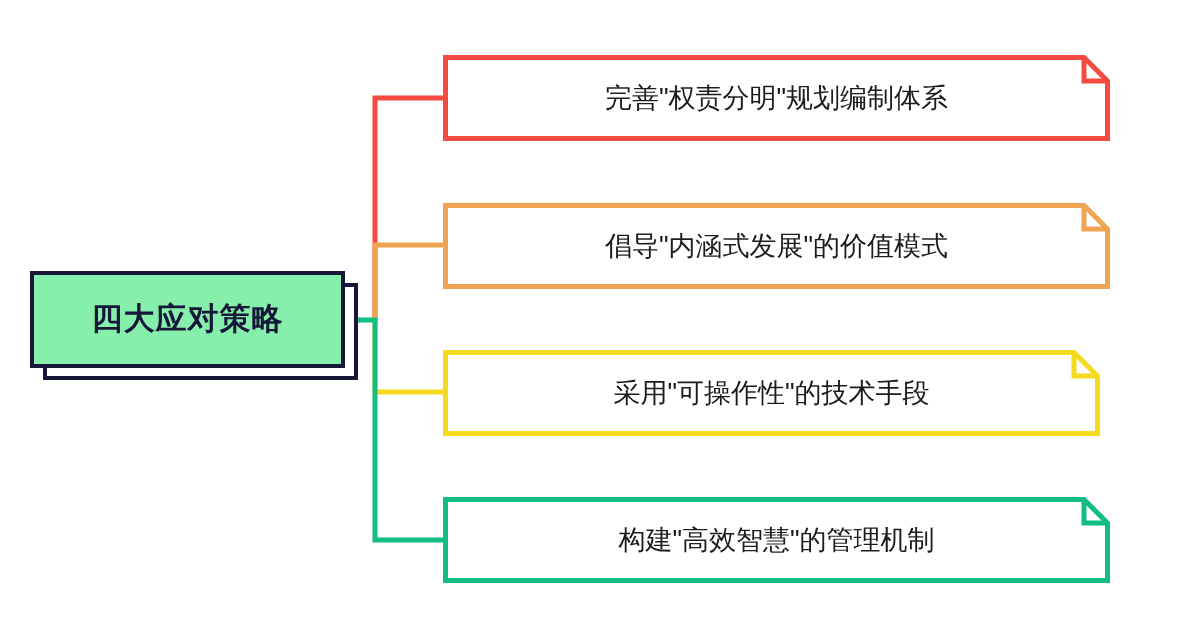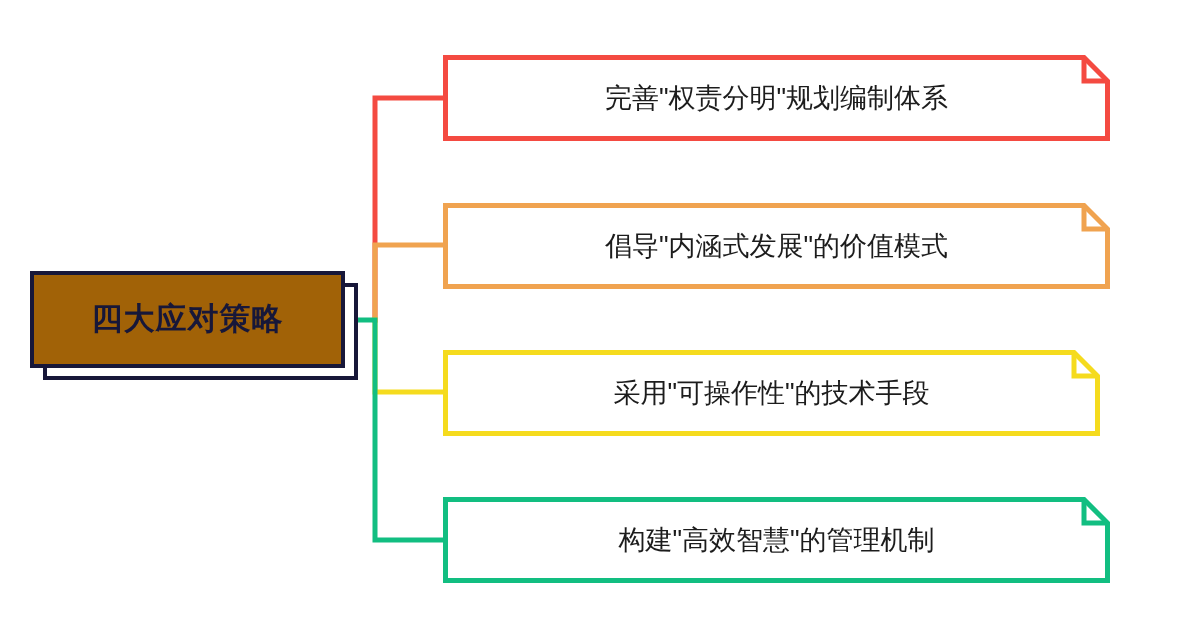--- a/index.html
+++ b/index.html
@@ -47,21 +47,21 @@
     background: #ffffff;
   }
   .center-node .front-box {
     position: absolute;
     left: 0;
     top: 0;
     width: 100%;
     height: 100%;
     box-sizing: border-box;
     border: 4px solid #171739;
-    background: #a16207;
+    background: #86efac;
     display: flex;
     align-items: center;
     justify-content: center;
   }
   .center-node .center-label {
     font-size: 31px;
     font-weight: bold;
     color: #171739;
     letter-spacing: 1px;
     line-height: 1.1;

